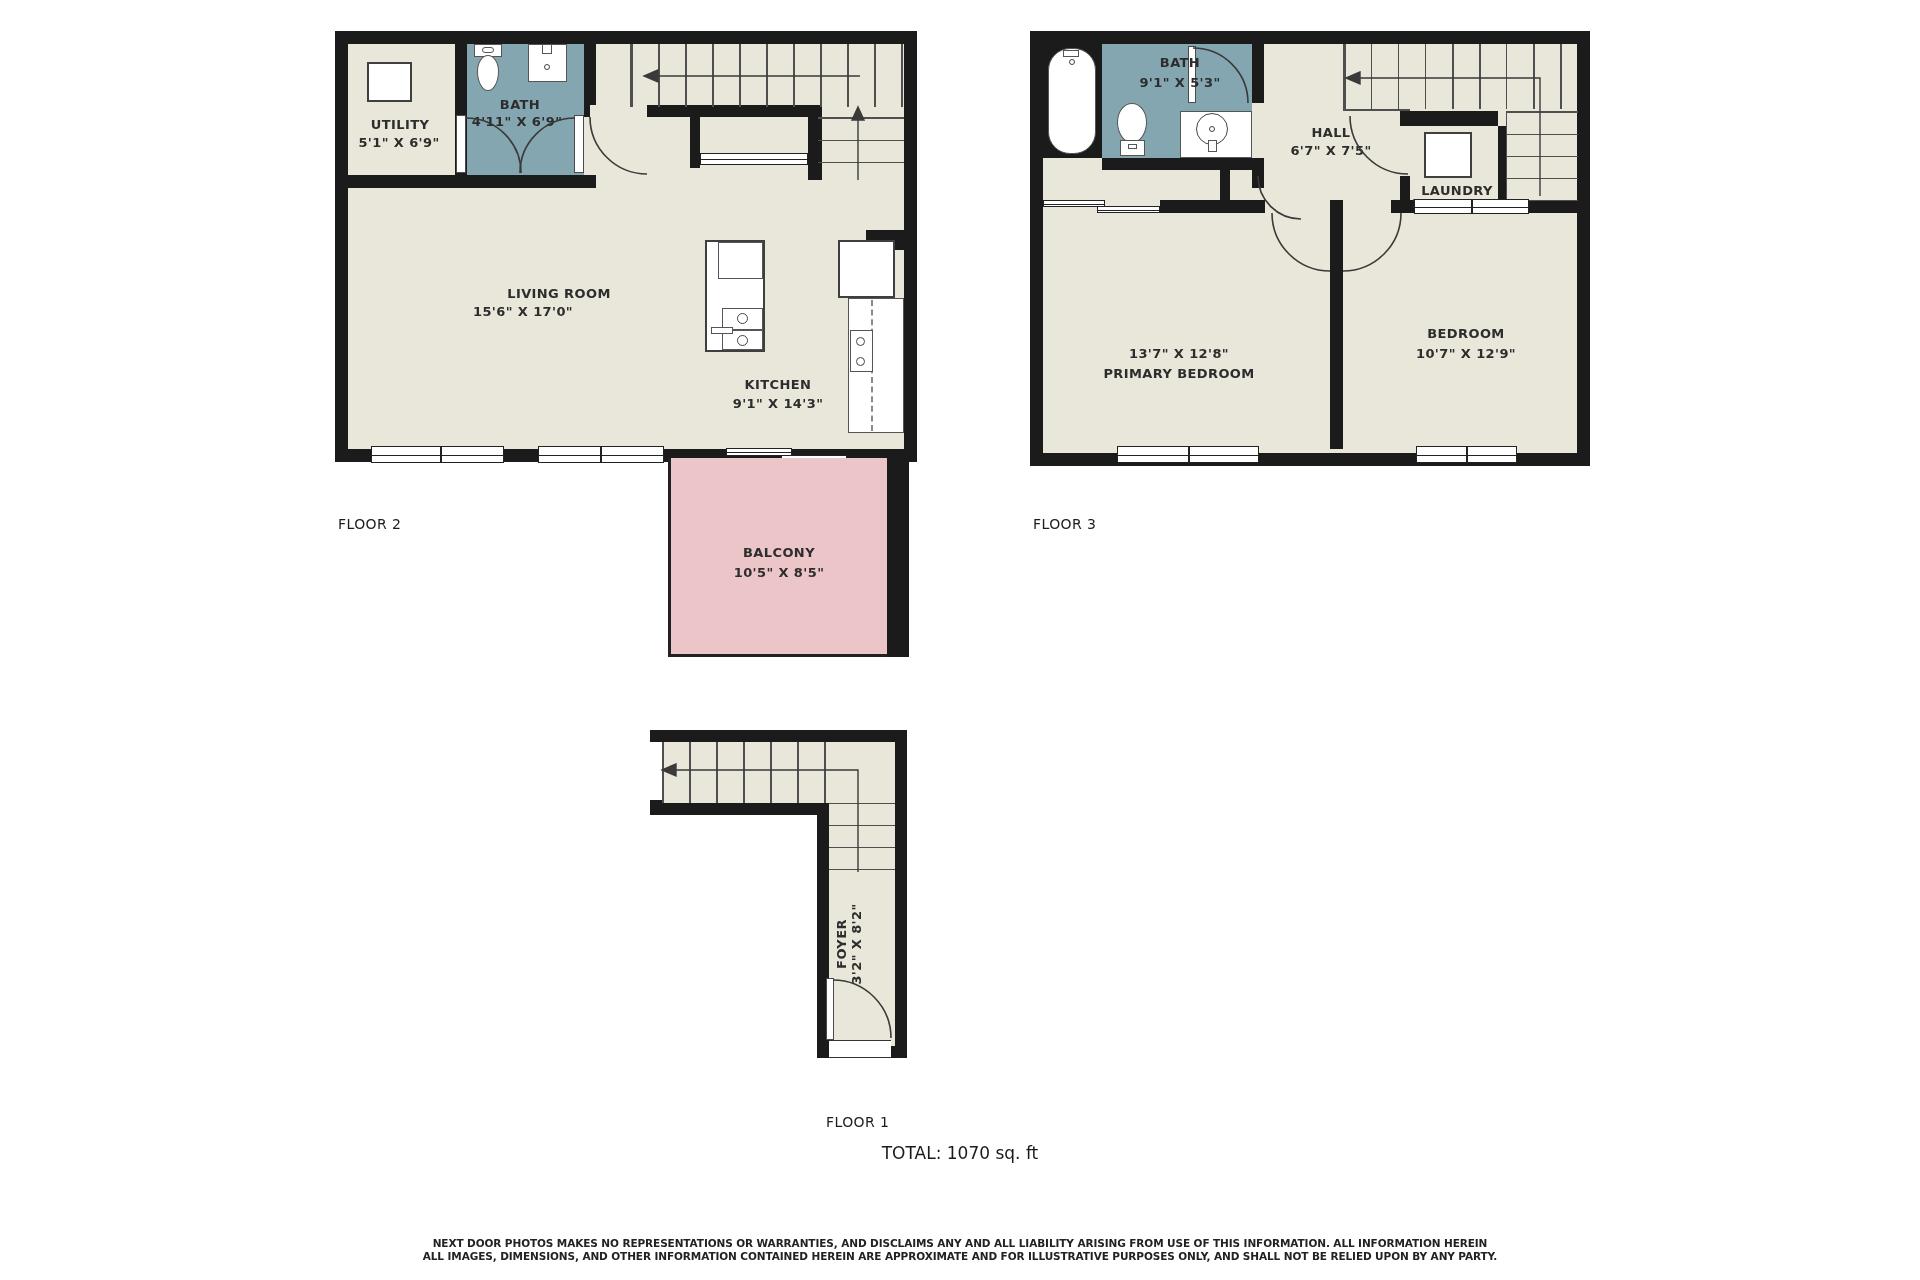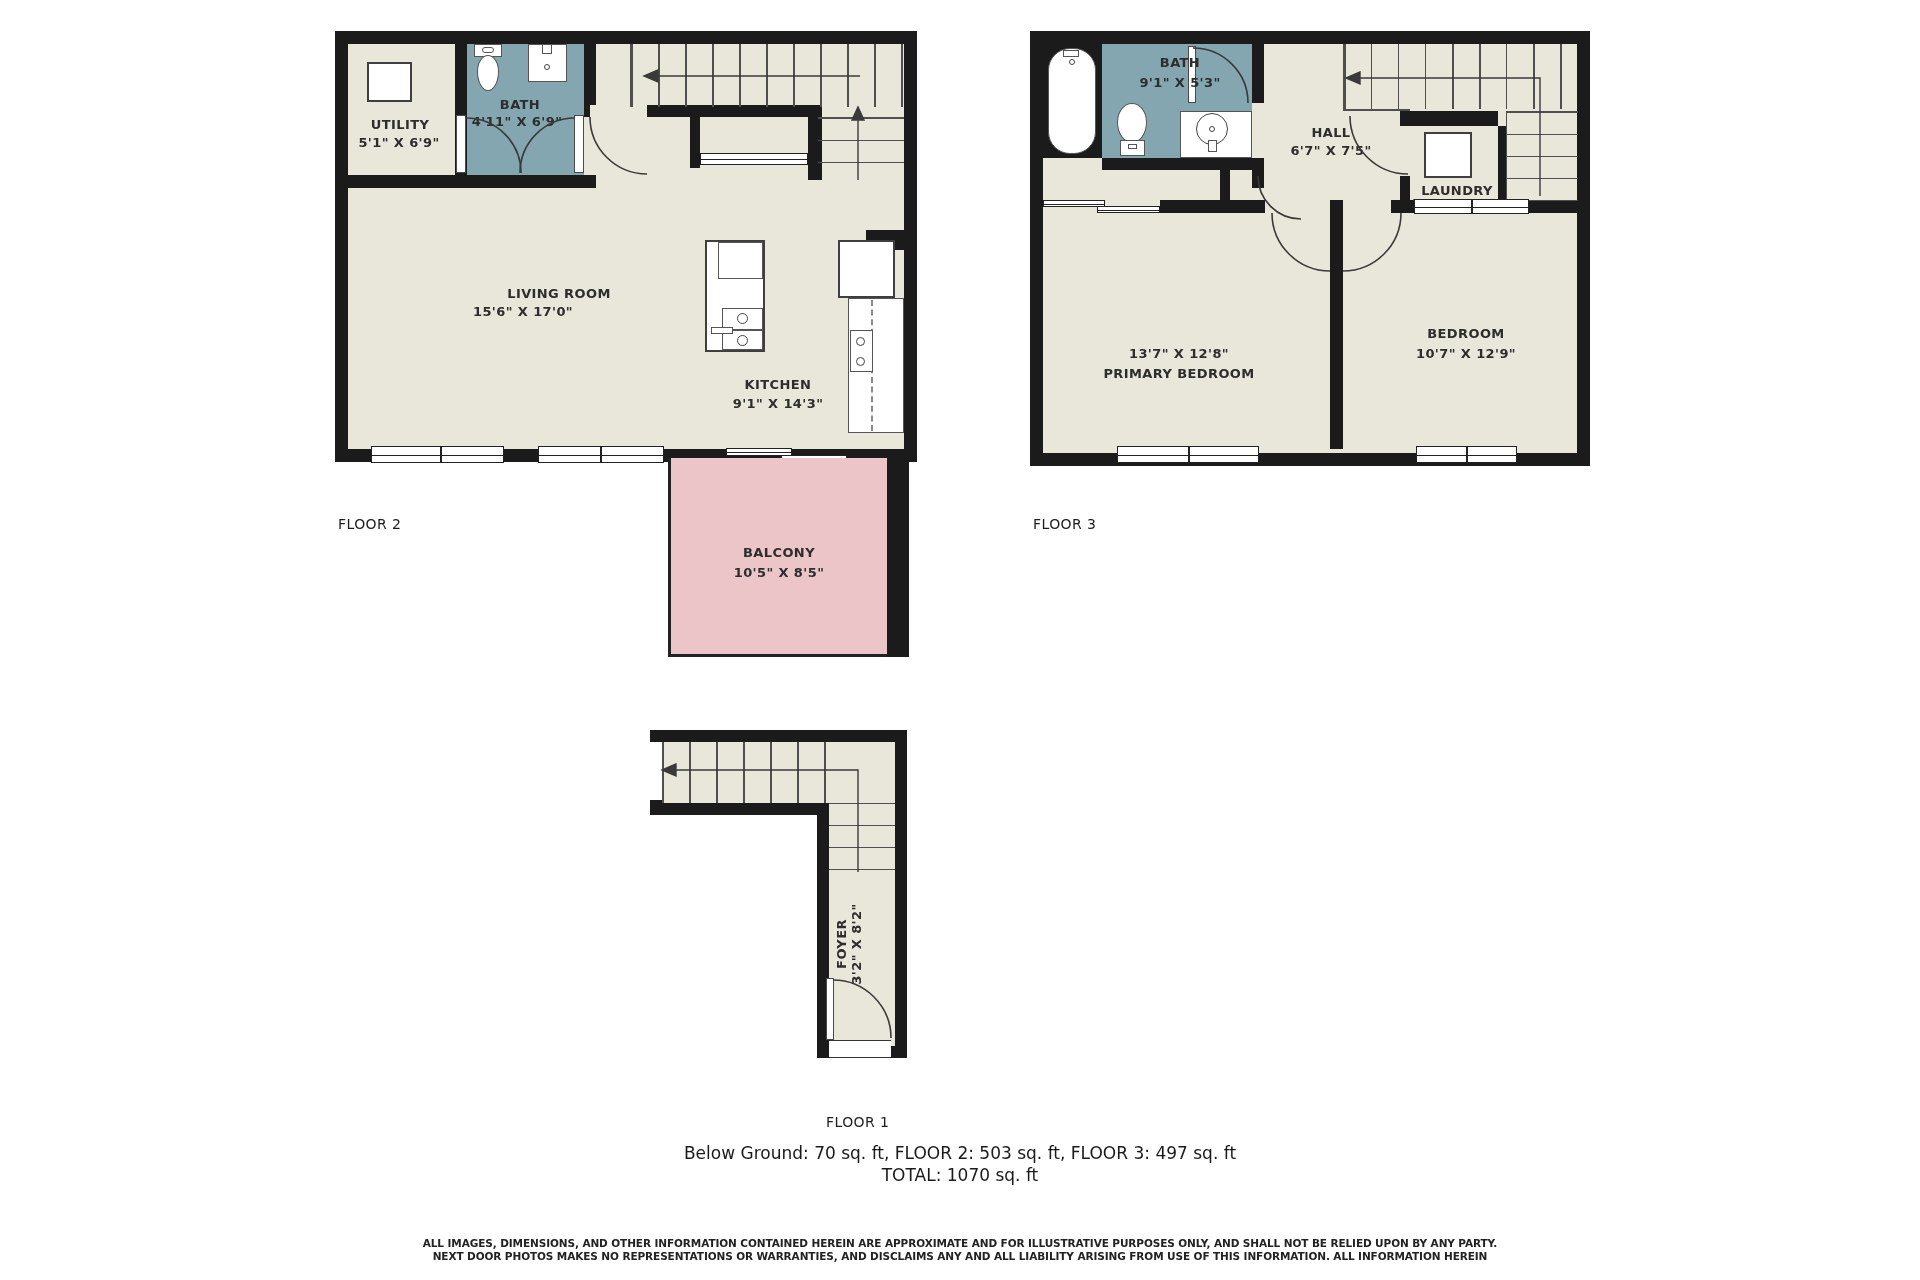--- a/index.html
+++ b/index.html
@@ -220,22 +220,21 @@
 
       <path d="M 1540 196 L 1540 78 L 1360 78" fill="none"></path>
       <polygon points="1360,72 1346,78 1360,84"></polygon>
 
       <path d="M 858 872 L 858 770 L 676 770" fill="none"></path>
       <polygon points="676,764 662,770 676,776"></polygon>
     </g>
   </svg>
 
   <div id="summary">
-    <div class="l">Below Ground: 70 sq. ft, FLOOR 2: 503 sq. ft, FLOOR 3: 497 sq. ft</div>
     <div class="l">TOTAL: 1070 sq. ft</div>
   </div>
 
   <div id="disclaimer">
+    <div>NEXT DOOR PHOTOS MAKES NO REPRESENTATIONS OR WARRANTIES, AND DISCLAIMS ANY AND ALL LIABILITY ARISING FROM USE OF THIS INFORMATION. ALL INFORMATION HEREIN</div>
     <div>ALL IMAGES, DIMENSIONS, AND OTHER INFORMATION CONTAINED HEREIN ARE APPROXIMATE AND FOR ILLUSTRATIVE PURPOSES ONLY, AND SHALL NOT BE RELIED UPON BY ANY PARTY.</div>
-    <div>NEXT DOOR PHOTOS MAKES NO REPRESENTATIONS OR WARRANTIES, AND DISCLAIMS ANY AND ALL LIABILITY ARISING FROM USE OF THIS INFORMATION. ALL INFORMATION HEREIN</div>
   </div>
 
 </div>
 
 </body></html>

